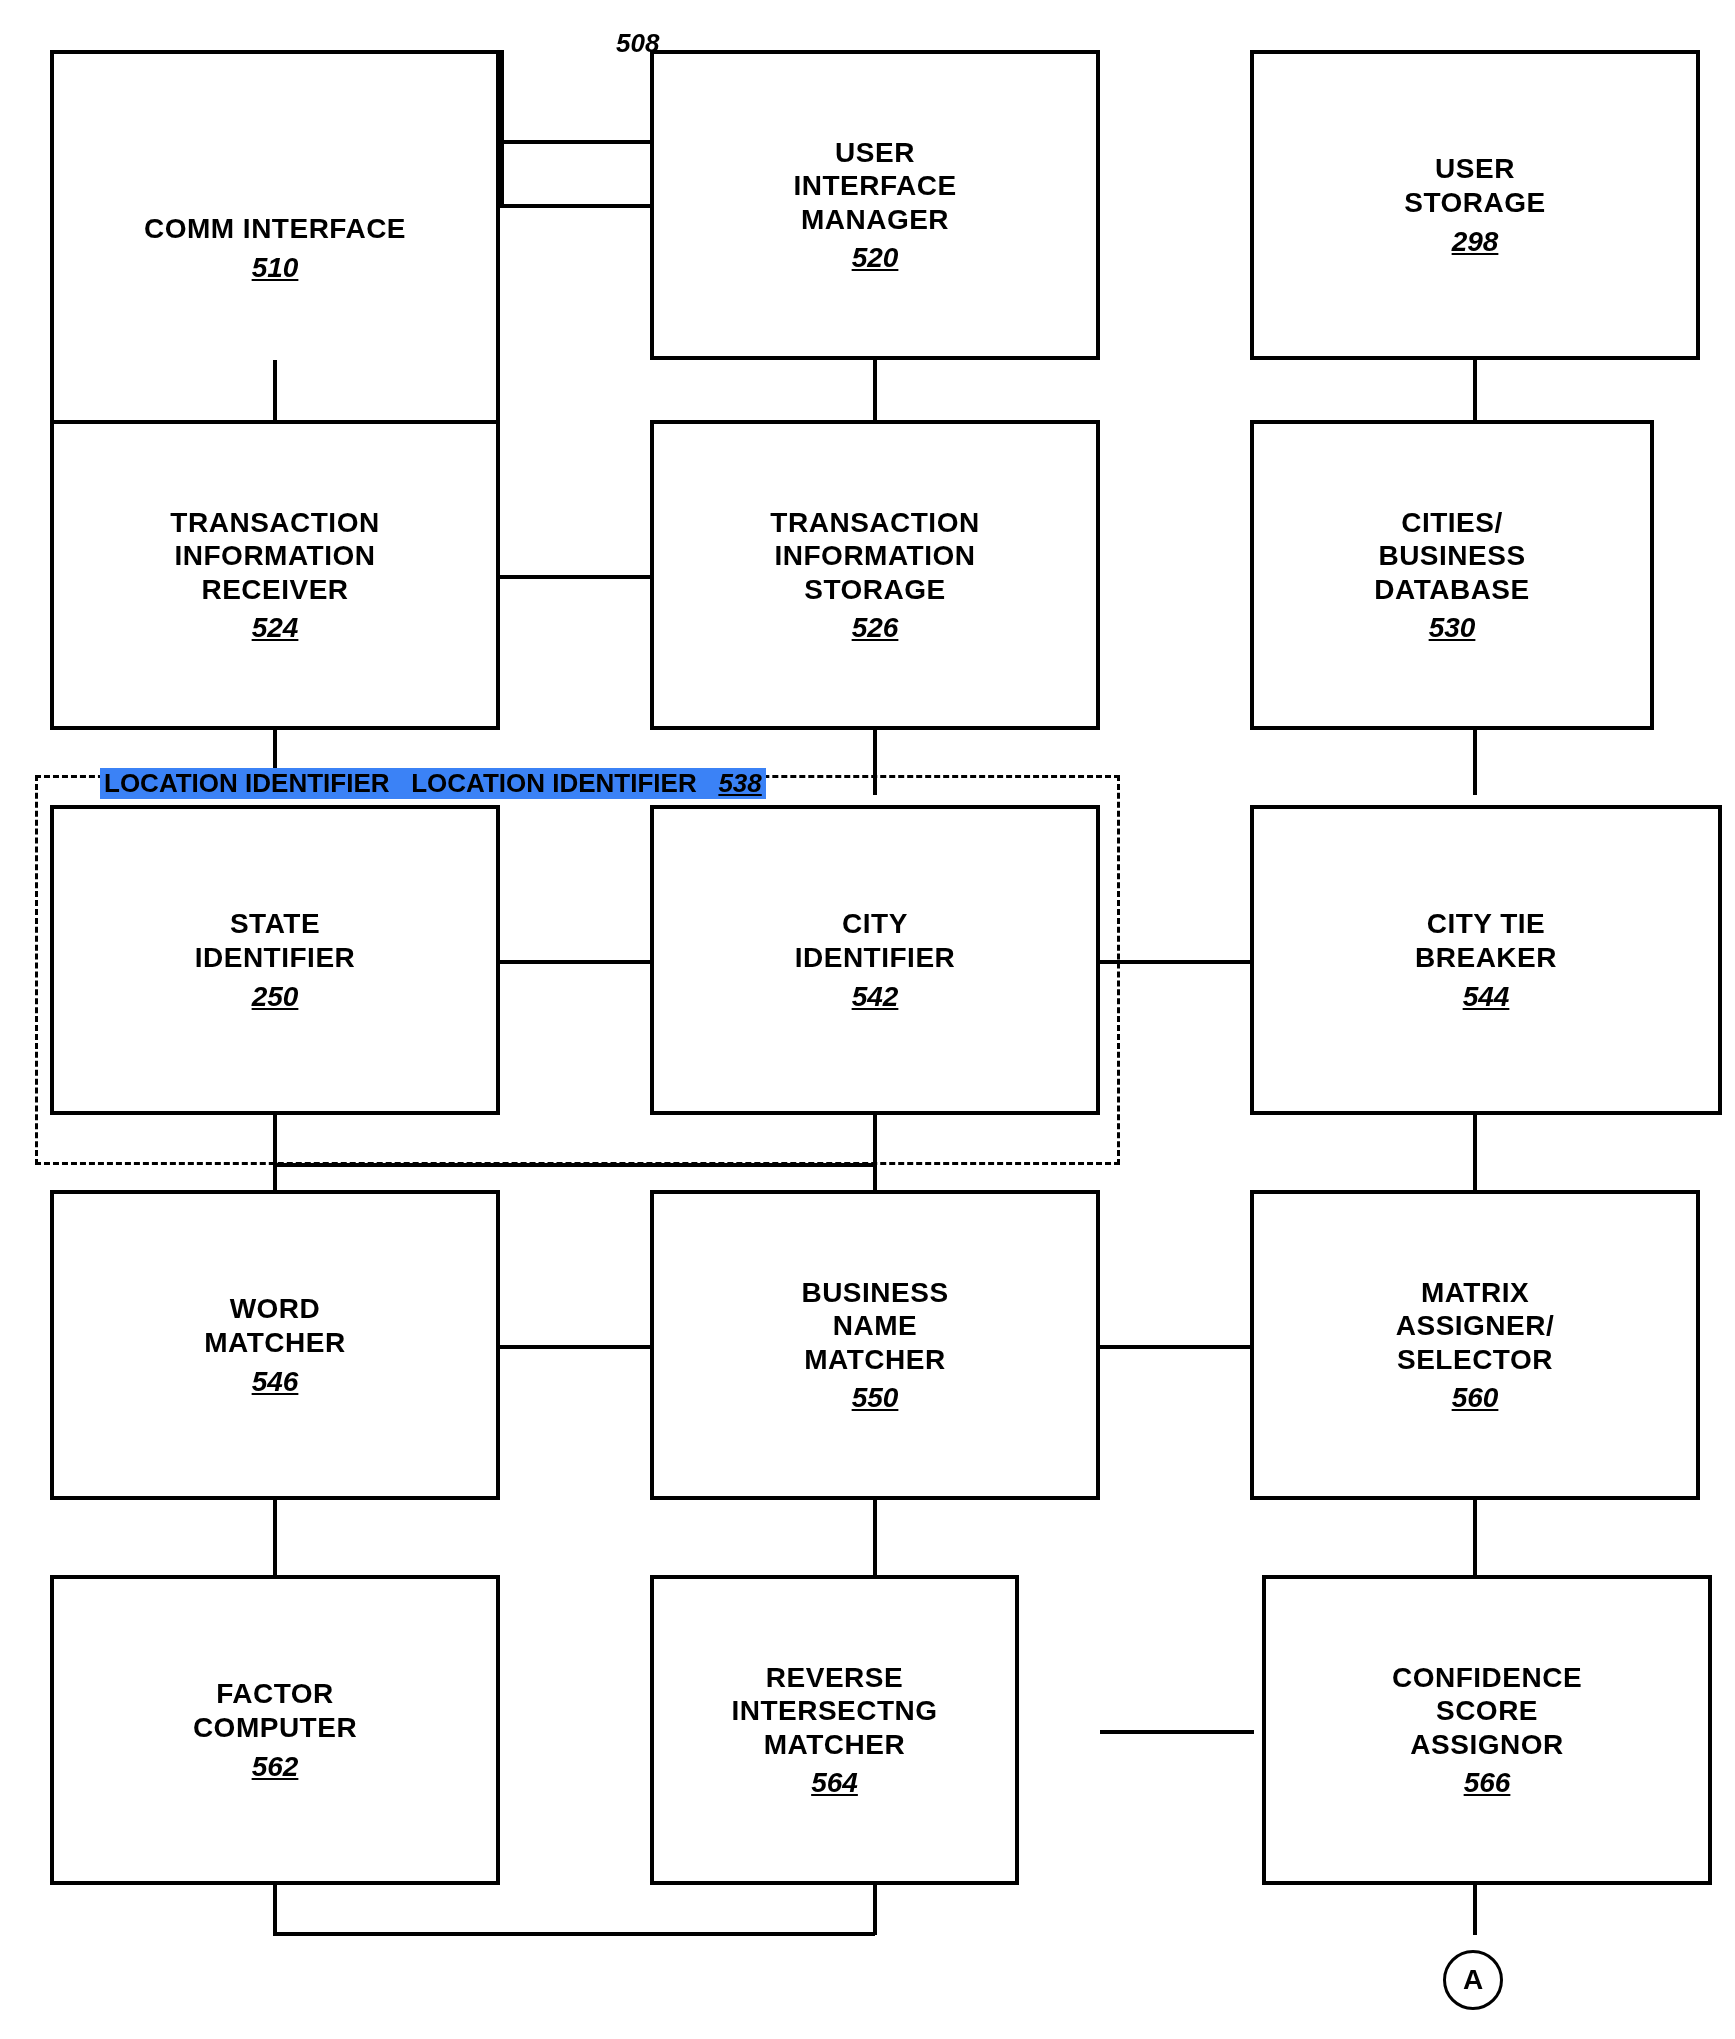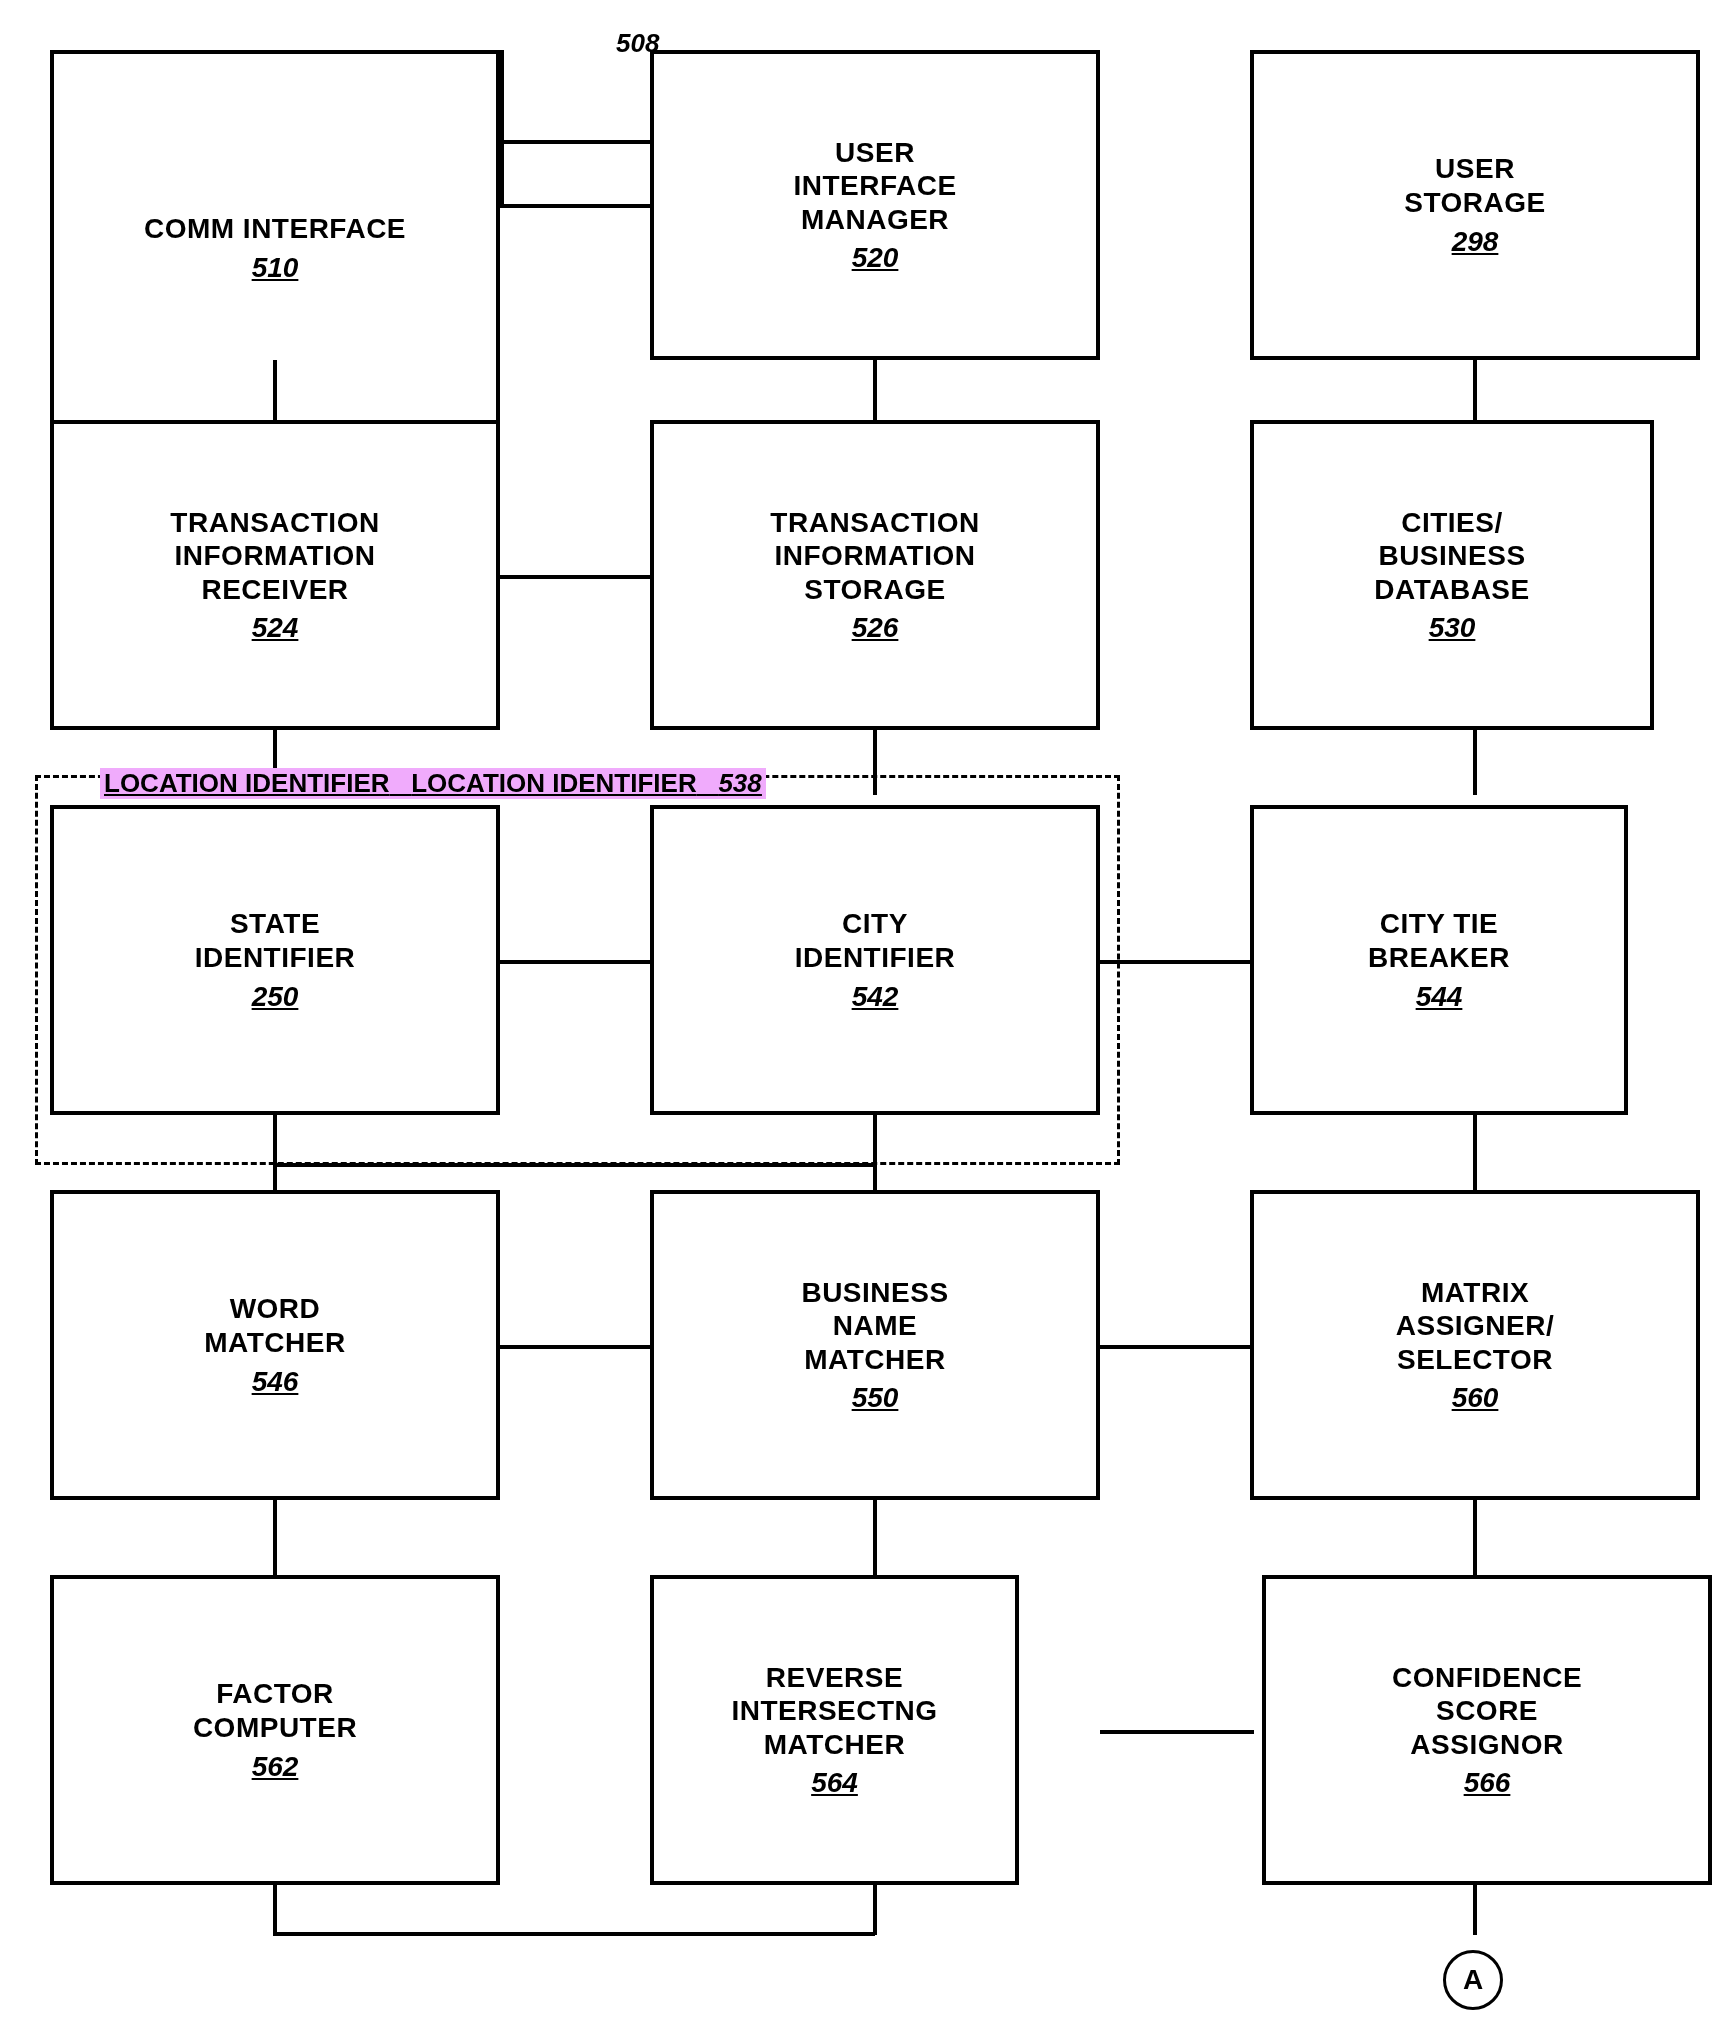--- a/index.html
+++ b/index.html
@@ -50,23 +50,22 @@
     .dashed-container {
       position: absolute;
       border: 3px dashed #000;
       background: transparent;
     }
 
     .dashed-label {
       position: absolute;
       font-size: 26px;
       font-weight: 900;
-      background: #f0abfc;
+      background: #3b82f6;
       padding: 0 4px;
-      text-decoration: underline;
     }
 
     .connector {
       position: absolute;
       background: #000;
     }
 
     .label-508 {
       position: absolute;
       font-size: 26px;
@@ -158,21 +157,21 @@
   <div class="box" style="left:30px; top:785px; width:450px; height:310px;">
     <span class="box-title">STATE<br>IDENTIFIER</span>
     <span class="box-number">250</span>
   </div>
 
   <div class="box" style="left:630px; top:785px; width:450px; height:310px;">
     <span class="box-title">CITY<br>IDENTIFIER</span>
     <span class="box-number">542</span>
   </div>
 
-  <div class="box" style="left:1230px; top:785px; width:378px; height:310px;">
+  <div class="box" style="left:1230px; top:785px; width:472px; height:310px;">
     <span class="box-title">CITY TIE<br>BREAKER</span>
     <span class="box-number">544</span>
   </div>
 
   <div class="connector" style="left:480px; top:940px; width:154px; height:4px;"></div>
 
   <div class="connector" style="left:1080px; top:940px; width:154px; height:4px;"></div>
 
   <div class="connector" style="left:253px; top:1095px; width:4px; height:75px;"></div>
   <div class="connector" style="left:853px; top:1095px; width:4px; height:75px;"></div>

